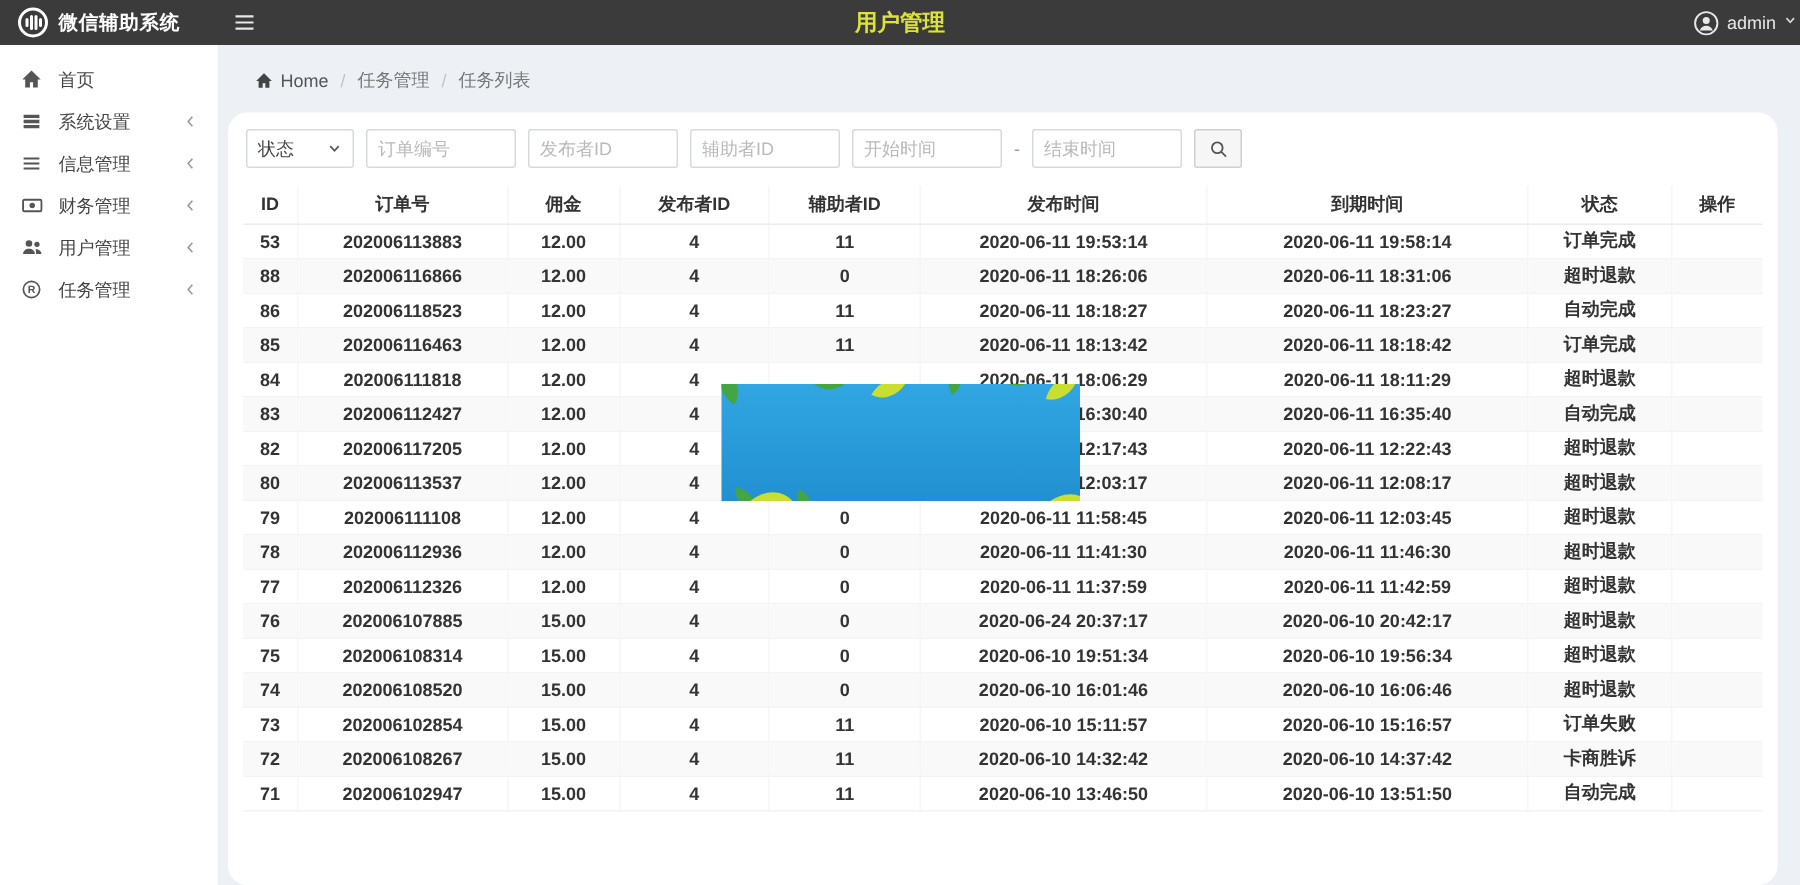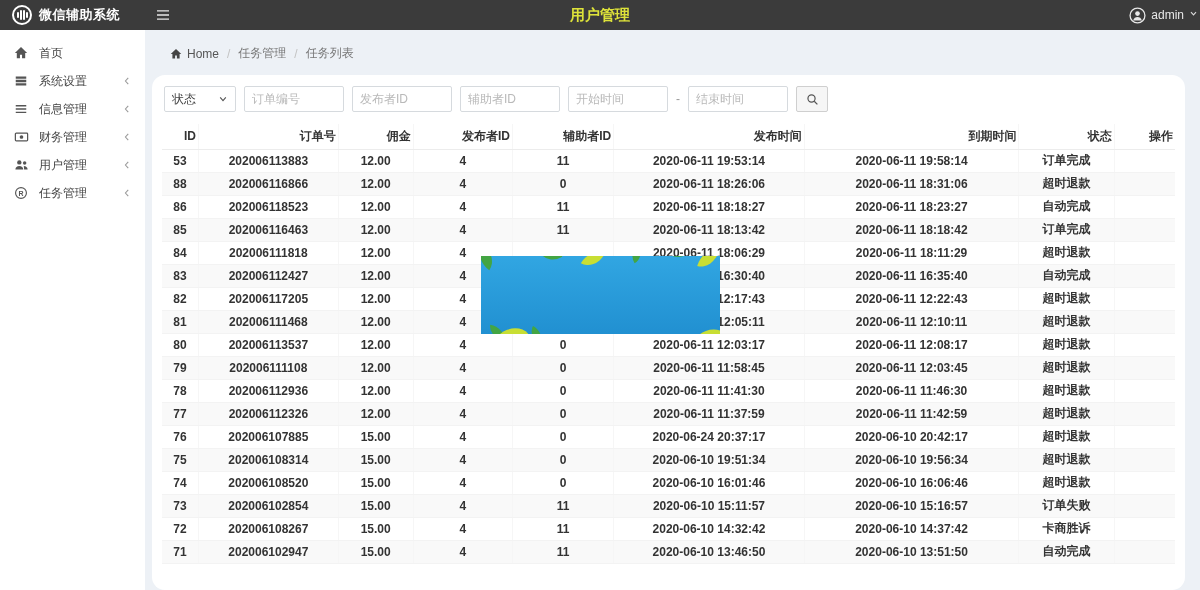--- a/index.html
+++ b/index.html
@@ -67,21 +67,21 @@
     display:flex; align-items:center; justify-content:center; cursor:pointer;
   }
 
   
   table { width:100%; border-collapse:collapse; table-layout:fixed; }
   th, td {
     font-size:12px; font-weight:bold; color:#333; text-align:center;
     height:23px; padding:0 2px; white-space:nowrap; overflow:hidden;
     border-bottom:1px solid #f3f3f3; border-right:1px solid #f6f6f6;
   }
-  th { height:25px; border-bottom:1px solid #ececec;text-align:right; }
+  th { height:25px; border-bottom:1px solid #ececec; }
   th:last-child, td:last-child { border-right:none; }
   tbody tr:nth-child(even) { background:#f9f9f9; }
 
   col.c1{width:3.6%;} col.c2{width:13.8%;} col.c3{width:7.4%;}
   col.c4{width:9.8%;} col.c5{width:10%;}  col.c6{width:18.8%;}
   col.c7{width:21.2%;} col.c8{width:9.4%;} col.c9{width:6%;}
 
   
   .censor {
     position:absolute; left:481px; top:256px; width:239px; height:78px; z-index:15;
@@ -361,31 +361,20 @@
               <td>202006117205</td>
               <td>12.00</td>
               <td>4</td>
               <td></td>
               <td>2020-06-11 12:17:43</td>
               <td>2020-06-11 12:22:43</td>
               <td>超时退款</td>
               <td></td>
             </tr>
             <tr>
-              <td>81</td>
-              <td>202006111468</td>
-              <td>12.00</td>
-              <td>4</td>
-              <td>0</td>
-              <td>2020-06-11 12:05:11</td>
-              <td>2020-06-11 12:10:11</td>
-              <td>超时退款</td>
-              <td></td>
-            </tr>
-            <tr>
               <td>80</td>
               <td>202006113537</td>
               <td>12.00</td>
               <td>4</td>
               <td>0</td>
               <td>2020-06-11 12:03:17</td>
               <td>2020-06-11 12:08:17</td>
               <td>超时退款</td>
               <td></td>
             </tr>

